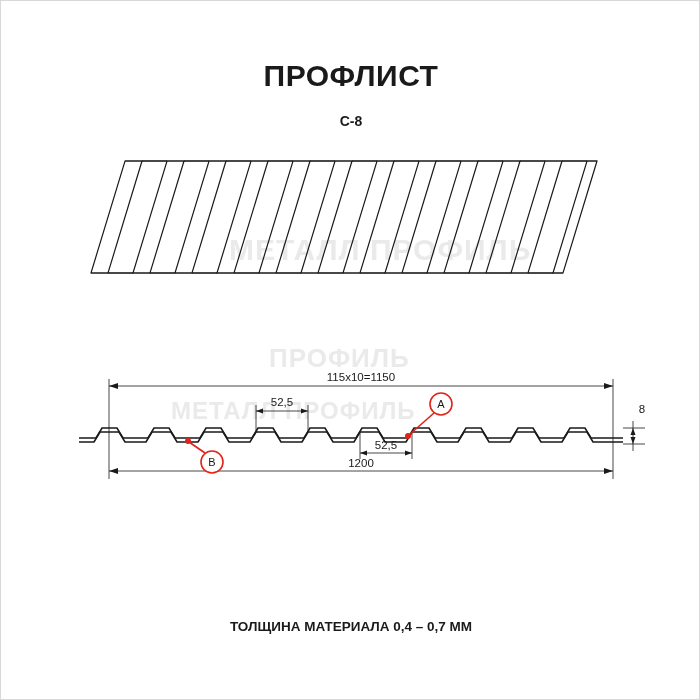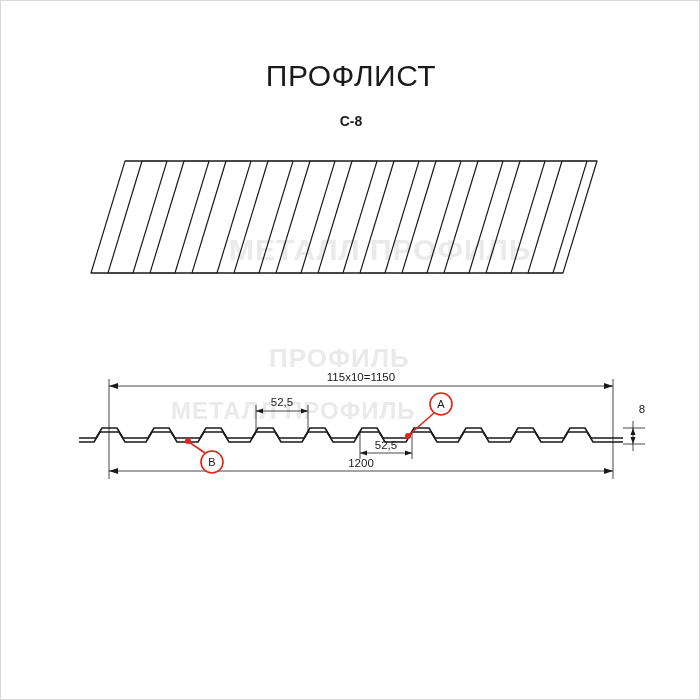--- a/index.html
+++ b/index.html
@@ -21,21 +21,21 @@
     box-sizing: border-box;
     border: 1px solid #d8d8d8;
   }
   .title {
     position: absolute;
     top: 58px;
     left: 0;
     width: 700px;
     text-align: center;
     font-size: 30px;
-    font-weight: normal;
+    font-weight: bold;
     letter-spacing: 0.5px;
     color: #1a1a1a;
   }
   .subtitle {
     position: absolute;
     top: 112px;
     left: 0;
     width: 700px;
     text-align: center;
     font-size: 14px;
@@ -224,14 +224,15 @@
 
     <g>
       <circle cx="211" cy="461" r="11" fill="#ffffff" stroke="#e2231a" stroke-width="1.6"></circle>
       <line x1="204" y1="452" x2="188" y2="441" stroke="#e2231a" stroke-width="1.6"></line>
       <circle cx="187" cy="440" r="3" fill="#e2231a" stroke="none"></circle>
       <text x="211" y="465" font-family="Liberation Sans, sans-serif" font-size="11" fill="#1a1a1a" text-anchor="middle">B</text>
     </g>
 
   </svg>
 
+  <div class="footer-note">ТОЛЩИНА МАТЕРИАЛА 0,4 – 0,7 ММ</div>
 
 </div>
 
 </body></html>

